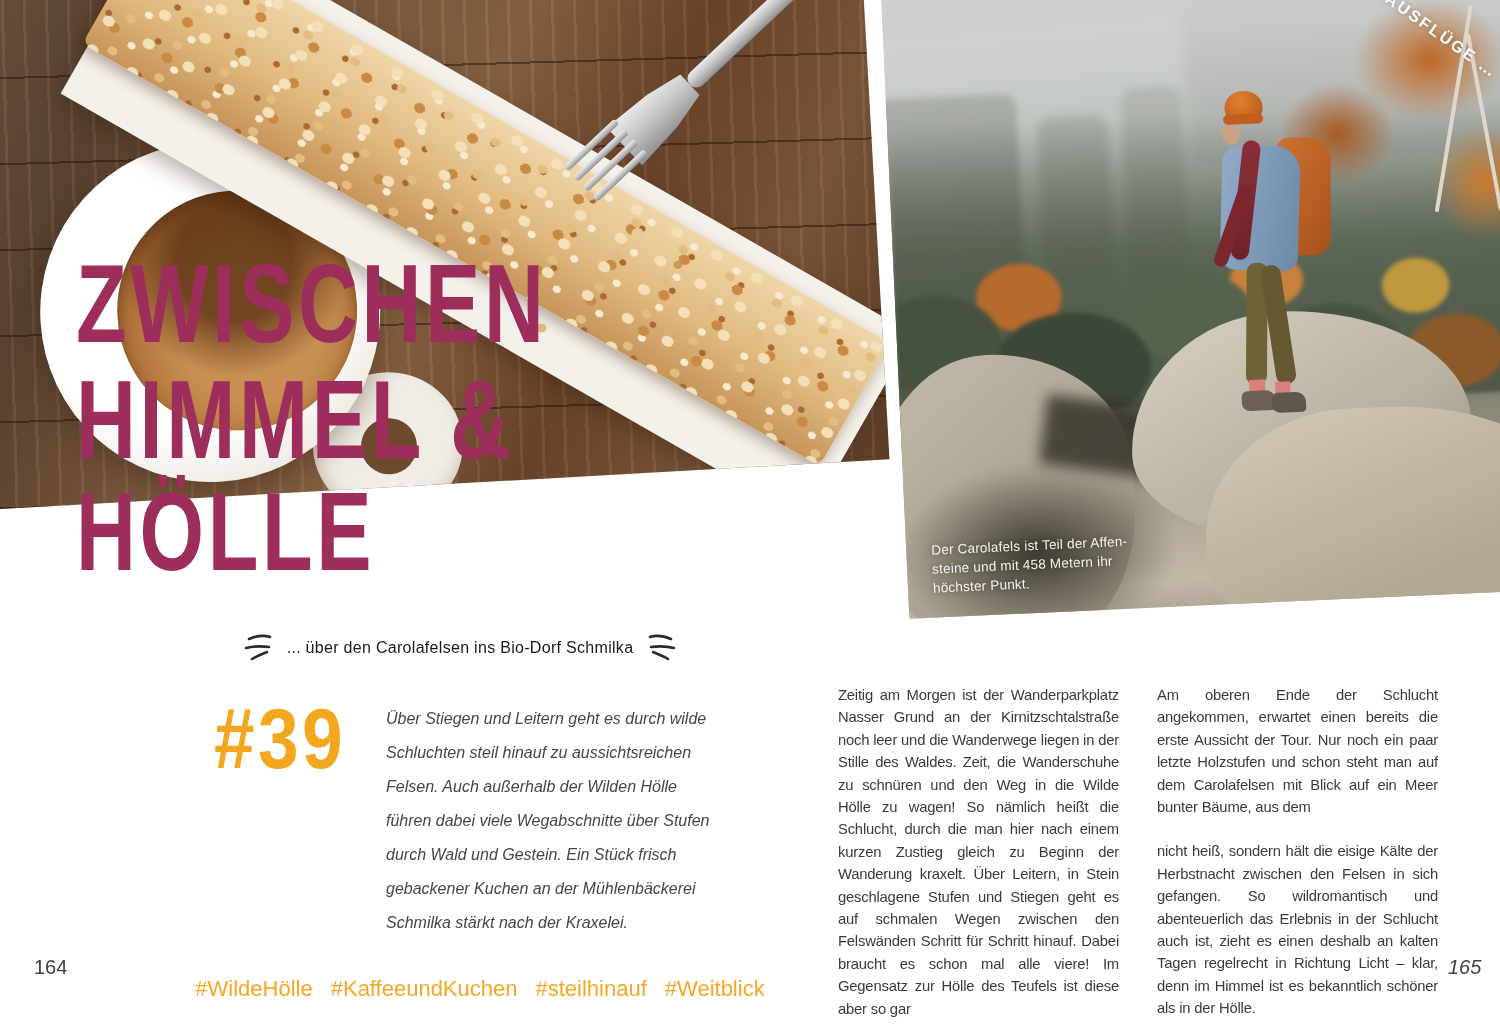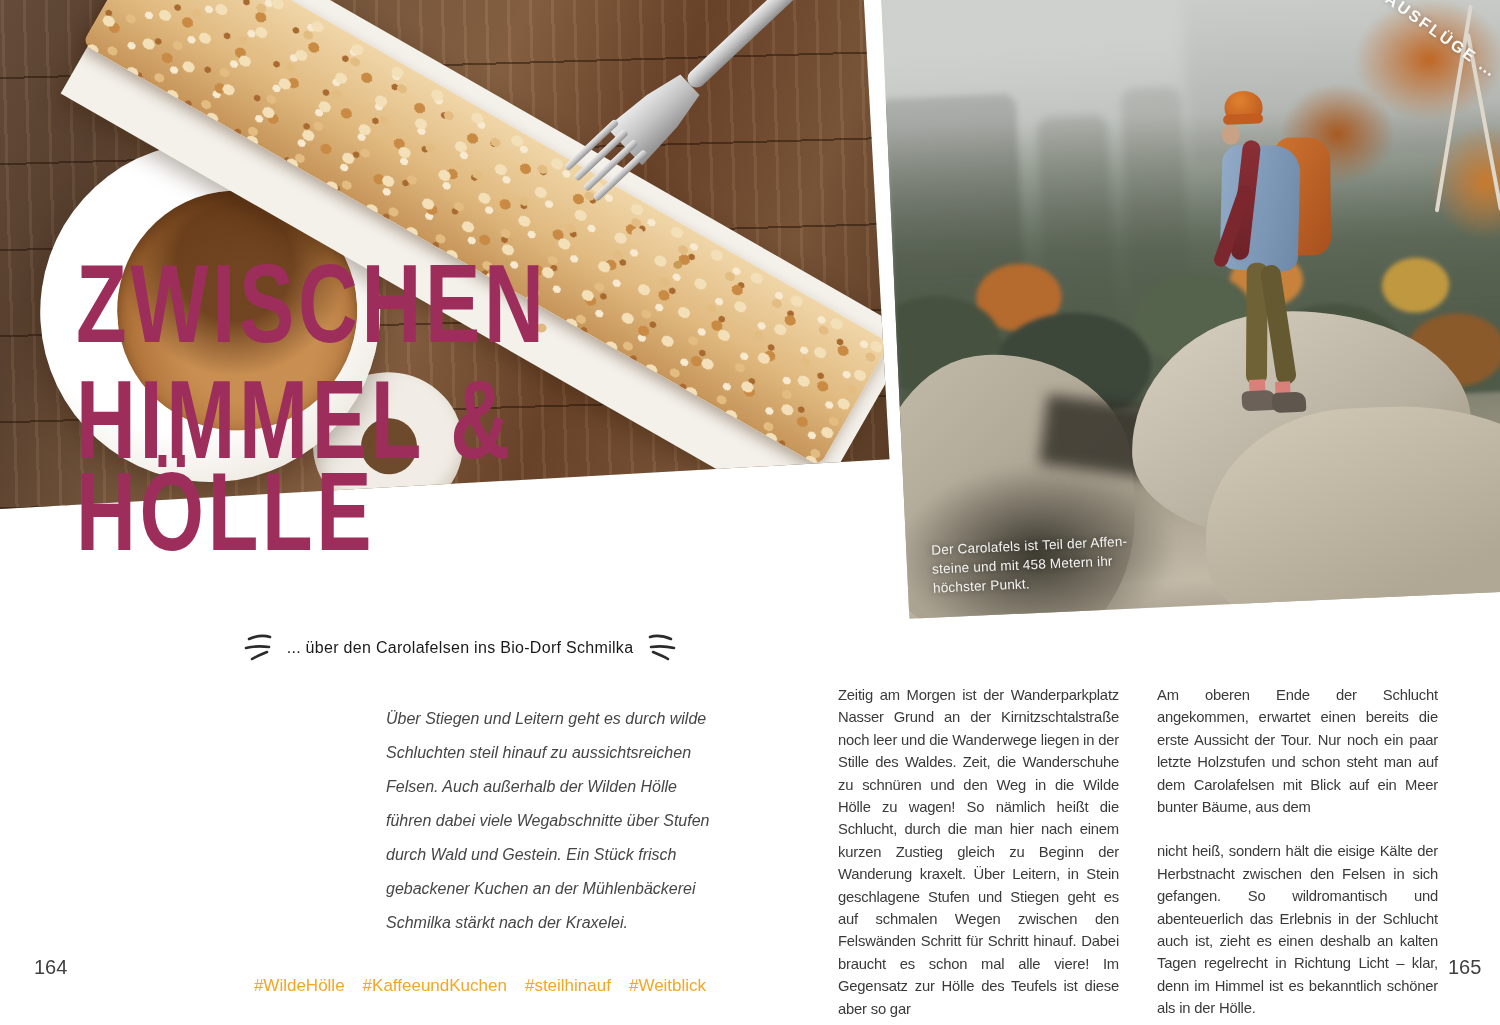--- a/index.html
+++ b/index.html
@@ -105,37 +105,37 @@
   .photo-caption{position:absolute;left:25px;top:543px;font-size:13.5px;line-height:19px;color:#f4f3f1;
     text-shadow:0 0 6px rgba(0,0,0,.45);letter-spacing:.2px;}
   .corner-note{position:absolute;left:468px;top:40px;transform:rotate(38deg);color:#fdfcf8;
     font-weight:bold;font-size:16px;letter-spacing:2.5px;white-space:nowrap;
     text-shadow:0 0 5px rgba(0,0,0,.25);}
   .corner-note .arrow{font-size:21px;letter-spacing:0;margin-right:6px;vertical-align:-1px;}
   .corner-note .dots{letter-spacing:1px;}
   
   .display-title{position:absolute;left:76px;z-index:5;color:#9d2e5c;font-weight:900;line-height:1;white-space:nowrap;}
   .display-title span{display:inline-block;font-size:112px;letter-spacing:5px;transform:scaleX(.74);transform-origin:0 50%;}
-  .t1{top:248px;} .t2{top:364px;} .t3{top:456px;}
+  .t1{top:248px;} .t2{top:364px;} .t3{top:476px;}
   .subtitle-row{position:absolute;left:170px;top:628px;width:580px;height:40px;z-index:5;
     display:flex;align-items:center;justify-content:center;gap:14px;}
   .subtitle{font-size:16px;color:#1a1a1a;letter-spacing:.3px;}
   .deco{flex:0 0 auto;}
   .tour-number{position:absolute;left:214px;top:695px;z-index:5;color:#f2a71e;font-weight:900;white-space:nowrap;}
   .tour-number span{display:inline-block;font-size:86px;letter-spacing:4px;transform:scaleX(.85);transform-origin:0 50%;line-height:1;}
   .intro{position:absolute;left:386px;top:702px;width:324px;z-index:5;
     font-size:16px;font-style:italic;color:#464646;line-height:34px;}
   .columns{position:absolute;left:822px;top:684px;width:616px;z-index:5;display:flex;gap:22px;}
   .col{width:297px;font-size:14.8px;line-height:22.4px;text-align:justify;color:#3a3a3a;letter-spacing:-.2px;}
   .col p{margin:0 0 22px 16px;}
   .hashtag-row{position:absolute;left:130px;top:976px;width:700px;text-align:center;z-index:5;
-    color:#f5a623;font-size:17px;}
+    color:#f5a623;font-size:22px;}
   .hashtag-row span{margin:0 9px;}
   .pagenum{position:absolute;top:956px;font-size:20px;color:#404040;z-index:5;}
-  .pn-left{left:34px;} .pn-right{left:1448px;}
+  .pn-left{left:34px;} .pn-right{left:1448px;font-style:italic;}
 </style>
 </head>
 <body>
 
 <div class="spread">
 
   <div class="photo-left">
     <div class="cup-handle">
         <div class="hole"></div>
       </div>
@@ -219,20 +219,21 @@
         <path d="M9 28 C14 25, 19 23, 24 21"></path>
     </svg>
     <span class="subtitle">... über den Carolafelsen ins Bio-Dorf Schmilka</span>
     <svg class="deco" width="30" height="34" viewBox="0 0 30 34" fill="none" stroke="#2a2a2a" stroke-width="2.6" stroke-linecap="round" style="transform:scaleX(-1);">
       <path d="M6 8 C13 5, 21 4, 27 6"></path>
         <path d="M3 17 C11 15, 19 15, 26 16"></path>
         <path d="M9 28 C14 25, 19 23, 24 21"></path>
     </svg>
   </div>
 
+  <div class="tour-number"><span>#39</span></div>
 
   <div class="intro">Über Stiegen und Leitern geht es durch wilde Schluchten steil hinauf zu aussichtsreichen Felsen. Auch außerhalb der Wilden Hölle führen dabei viele Wegabschnitte über Stufen durch Wald und Gestein. Ein Stück frisch gebackener Kuchen an der Mühlenbäckerei Schmilka stärkt nach der Kraxelei.</div>
 
   <div class="hashtag-row"><span>#WildeHölle</span><span>#KaffeeundKuchen</span><span>#steilhinauf</span><span>#Weitblick</span></div>
 
   <div class="pagenum pn-left">164</div>
 
   <div class="columns">
     <div class="col">
         <p>Zeitig am Morgen ist der Wanderparkplatz Nasser Grund an der Kirnitzschtalstraße noch leer und die Wanderwege liegen in der Stille des Waldes. Zeit, die Wanderschuhe zu schnüren und den Weg in die Wilde Hölle zu wagen! So nämlich heißt die Schlucht, durch die man hier nach einem kurzen Zustieg gleich zu Beginn der Wanderung kraxelt. Über Leitern, in Stein geschlagene Stufen und Stiegen geht es auf schmalen Wegen zwischen den Felswänden Schritt für Schritt hinauf. Dabei braucht es schon mal alle viere! Im Gegensatz zur Hölle des Teufels ist diese aber so gar</p>

